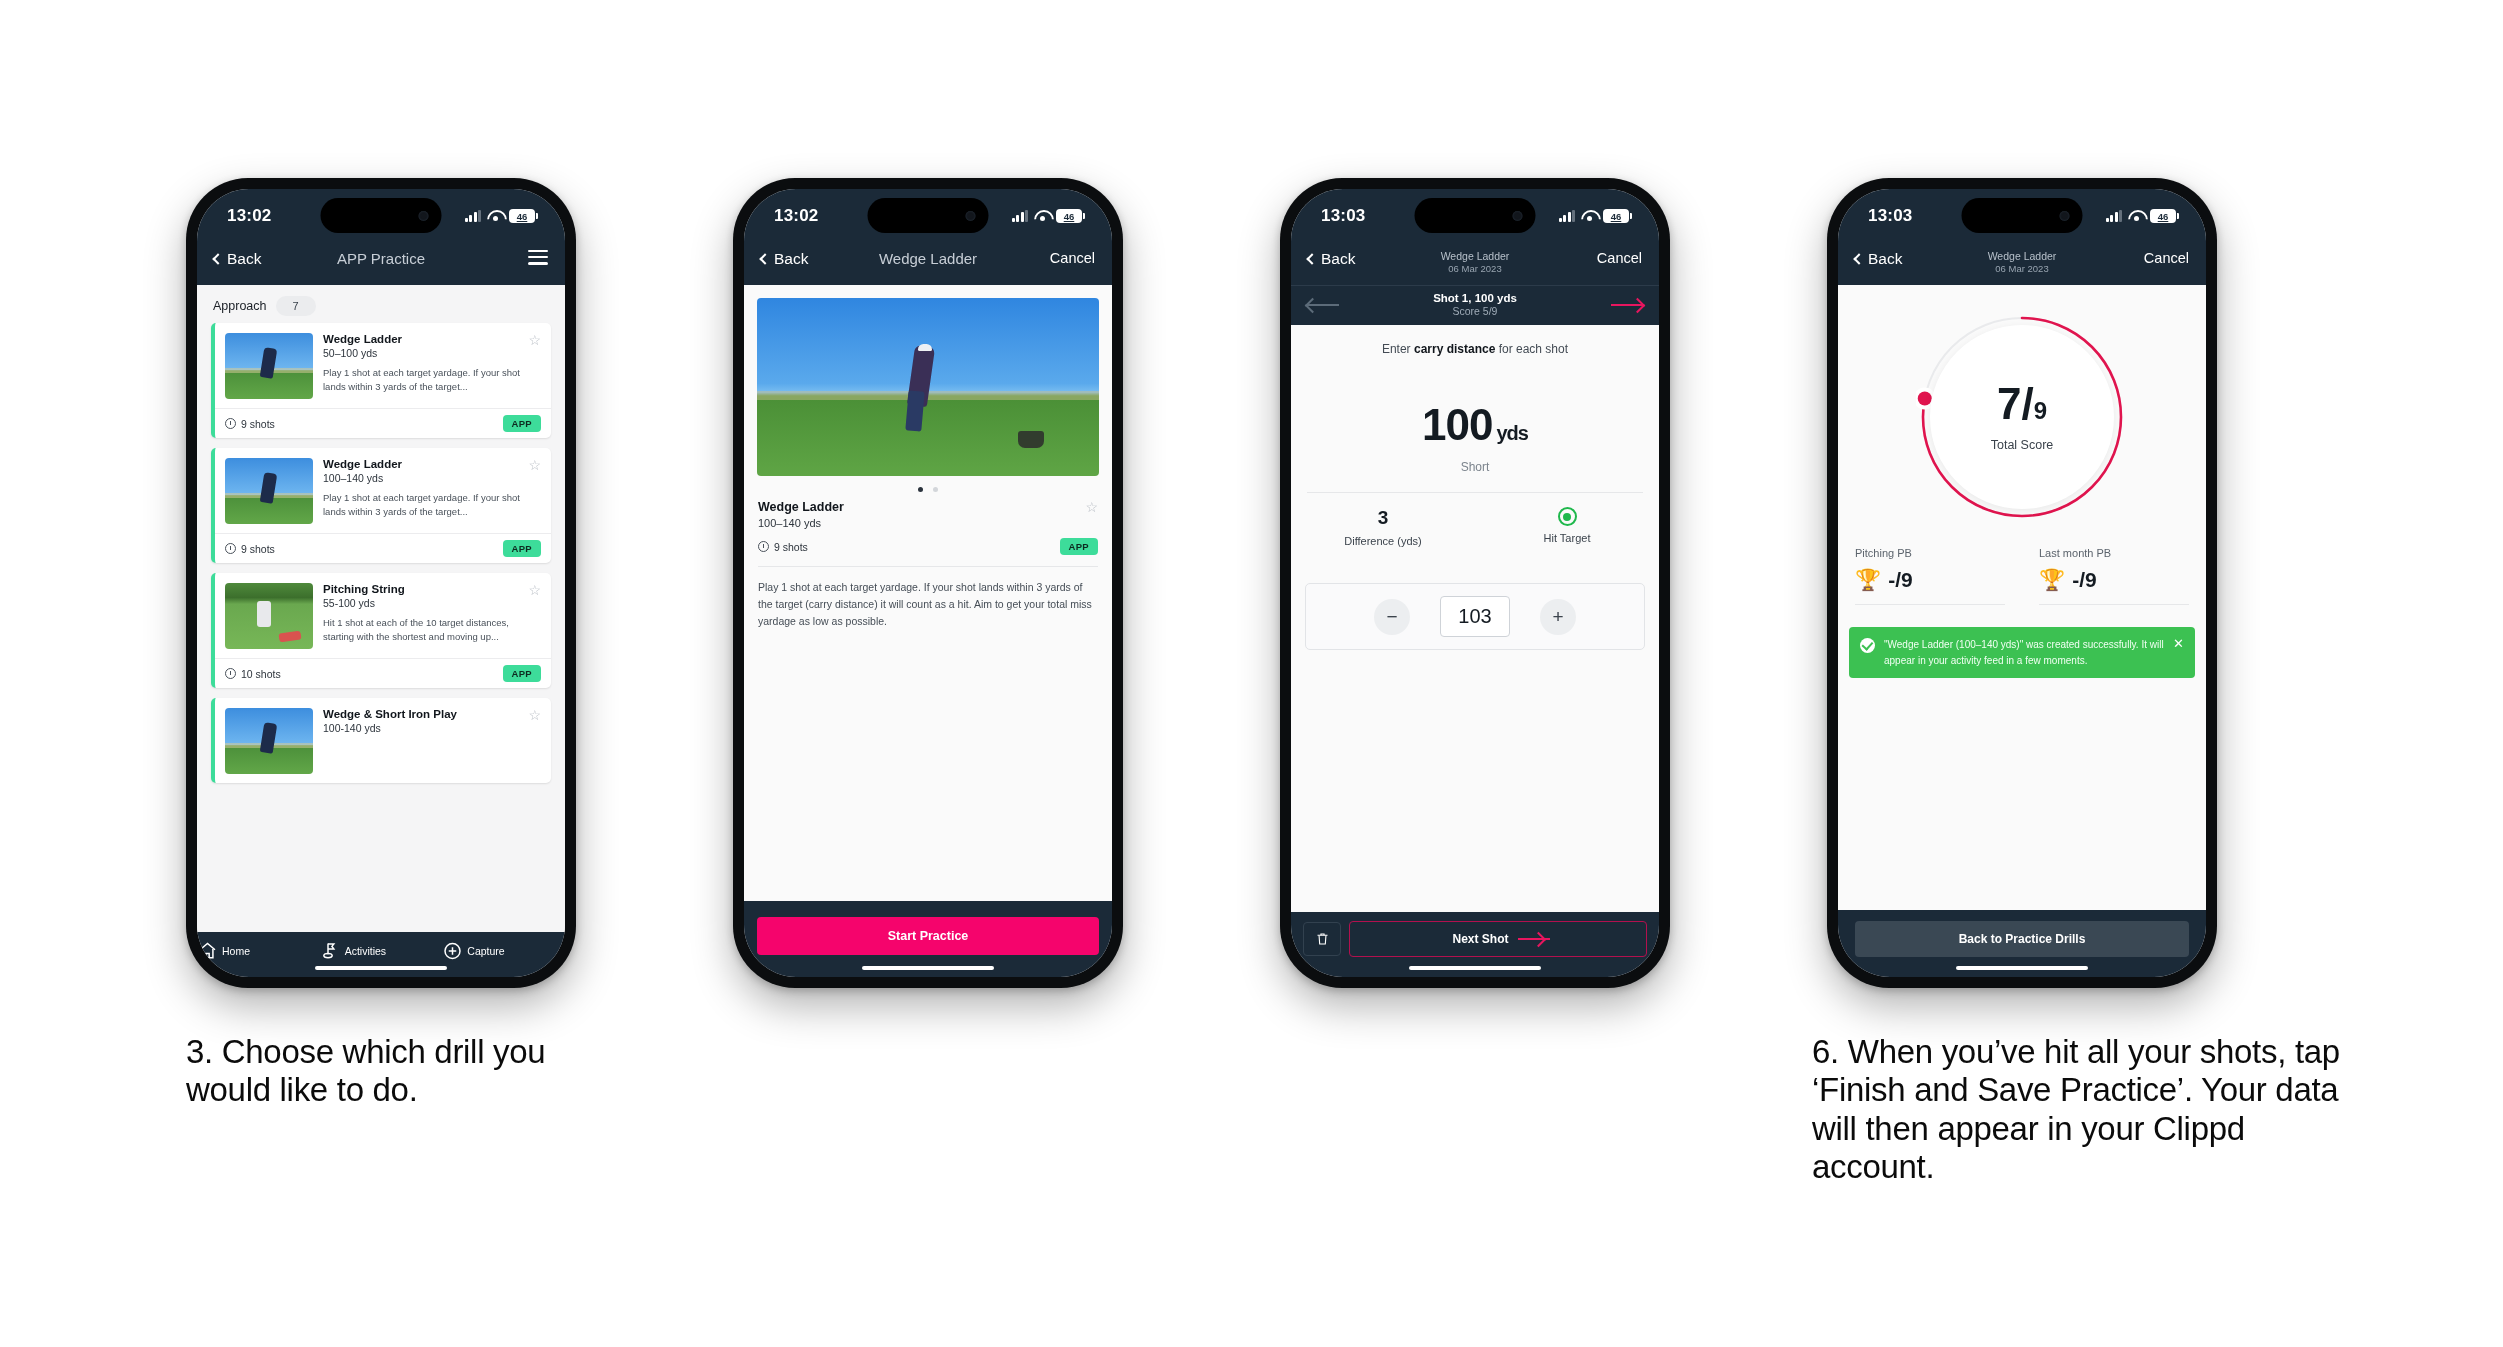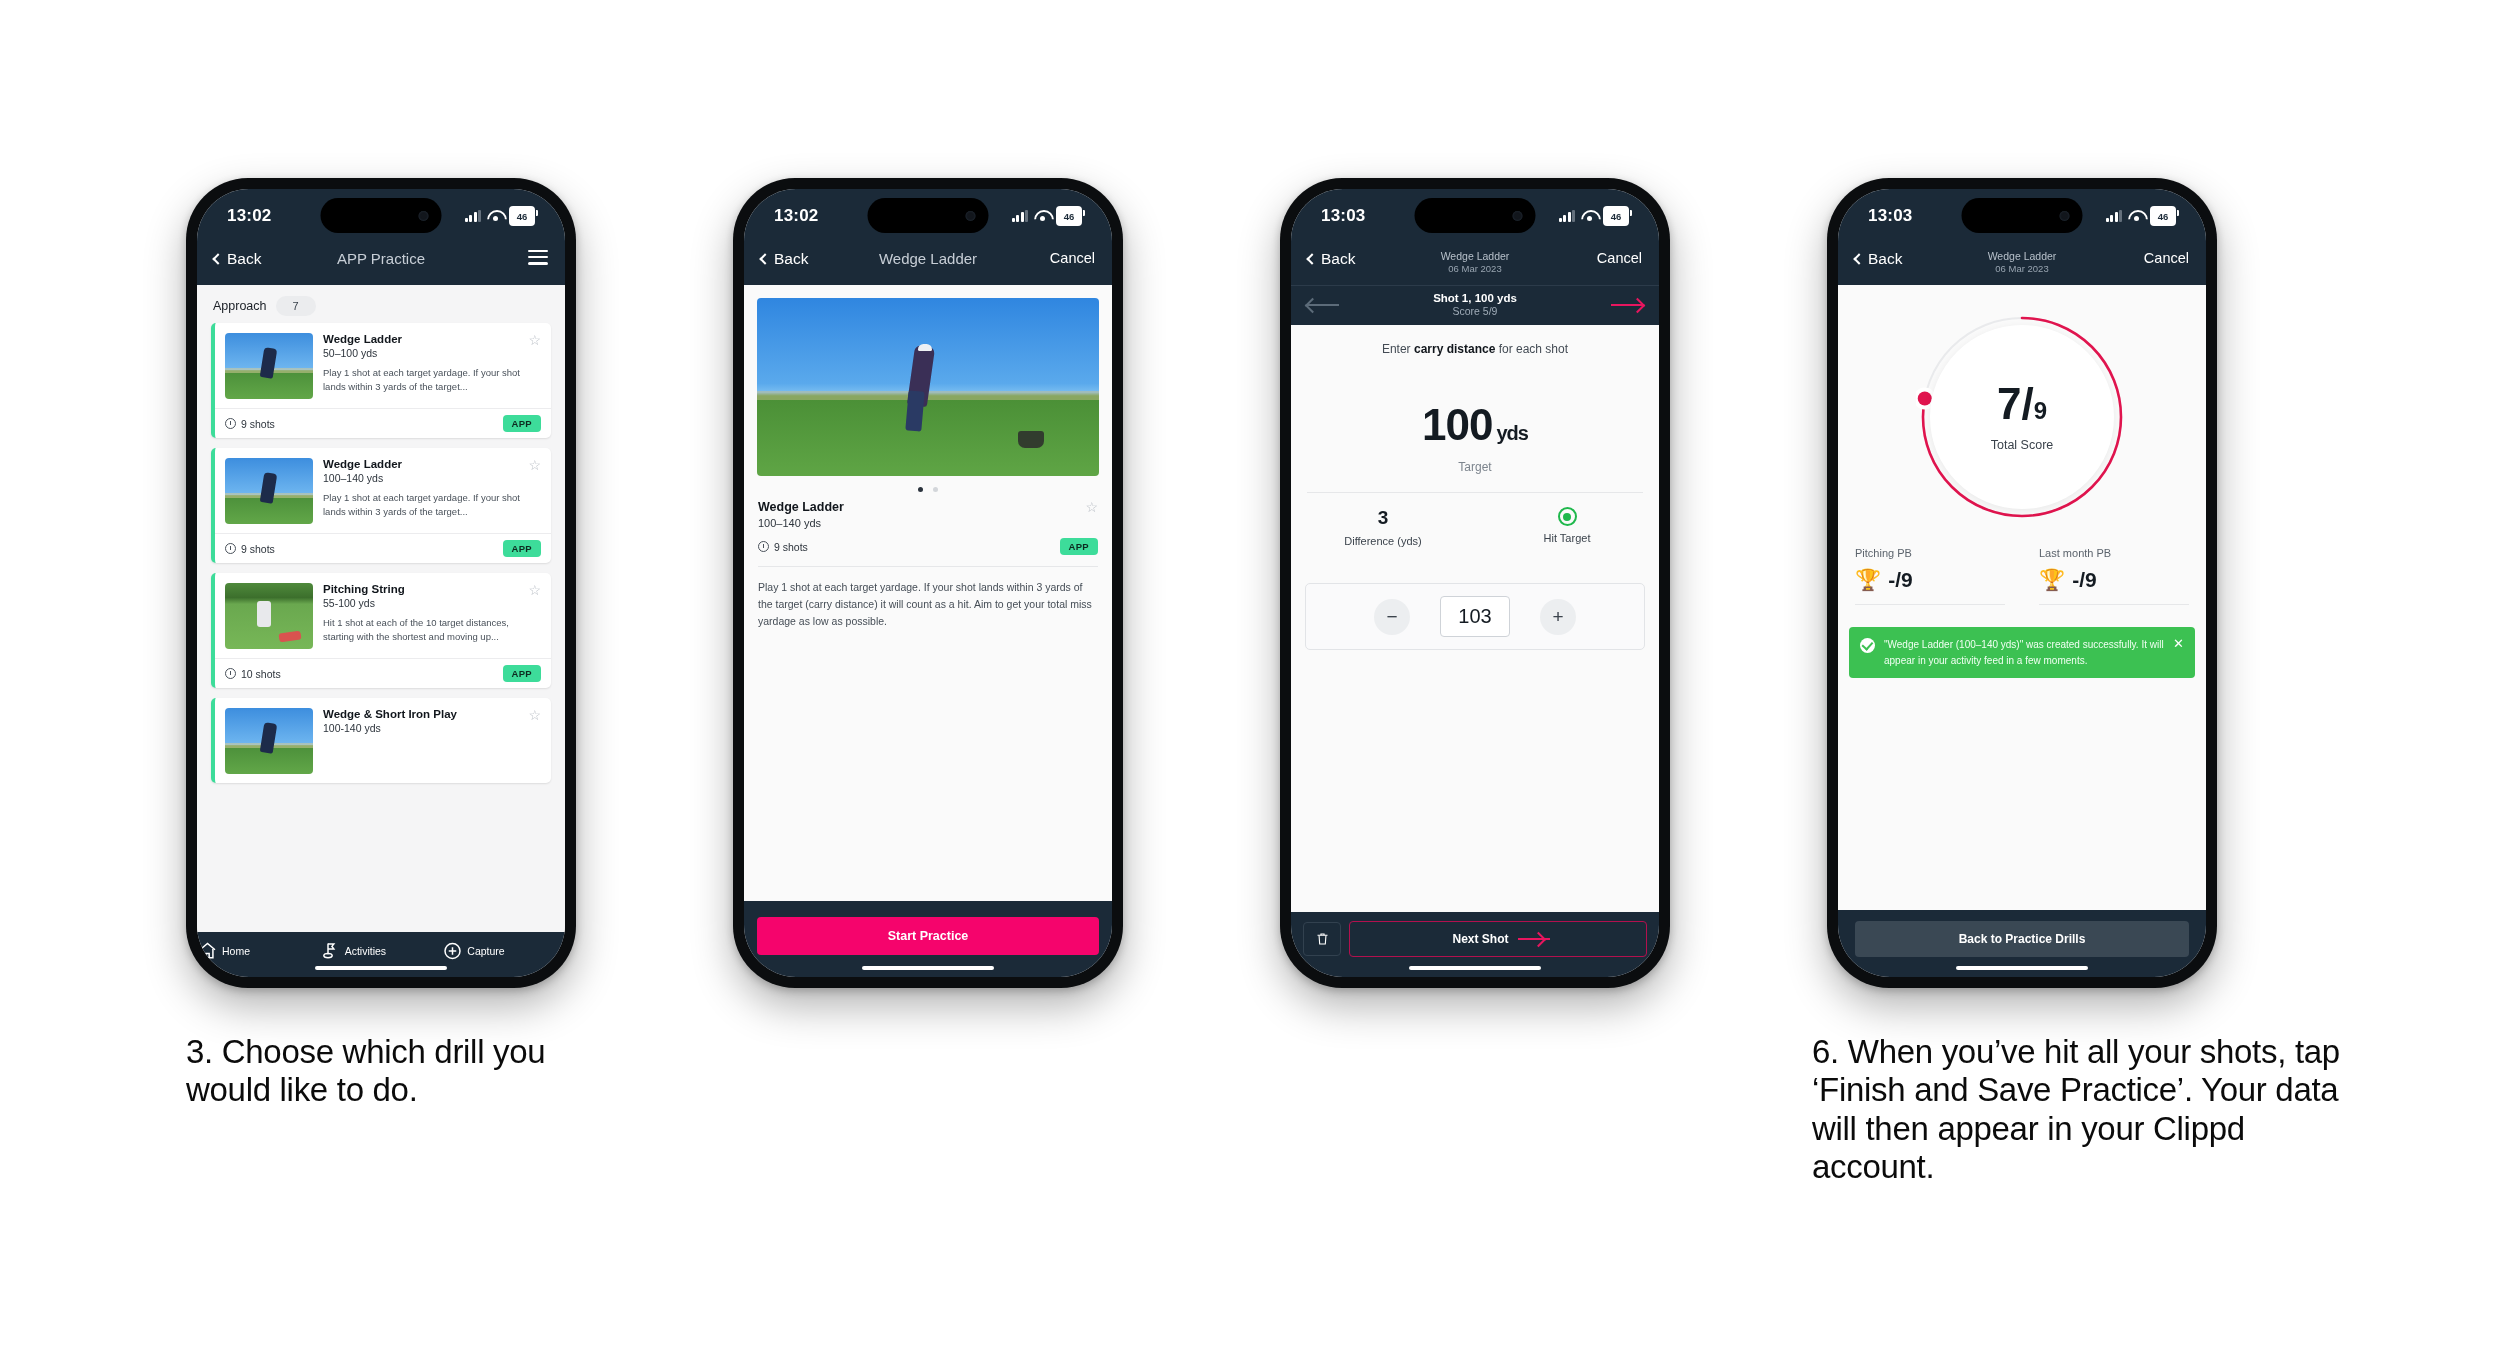--- a/index.html
+++ b/index.html
@@ -62,24 +62,24 @@
   .ic-wifi::before{
     content:""; position:absolute; left:0; top:0; width:16px; height:16px;
     border:2.5px solid #fff; border-radius:50%;
     clip-path: polygon(0 0, 100% 0, 100% 46%, 0 46%);
   }
   .ic-wifi::after{
     content:""; position:absolute; left:5.5px; top:6px; width:5px; height:5px;
     background:#fff; border-radius:50%;
   }
   .ic-batt {
-    min-width:26px; height:20px; border-radius:4px; background:#fff;
+    min-width:26px; height:14px; border-radius:4px; background:#fff;
     color:#1b2a38; font-size:9.5px; font-weight:bold;
     display:flex; align-items:center; justify-content:center;
-    padding:0 3px; position:relative;
+    padding:0 3px; position:relative;text-decoration:underline;
   }
   .ic-batt::after{
     content:""; position:absolute; right:-3px; top:4px;
     width:2px; height:6px; background:#fff; border-radius:0 1px 1px 0;
   }
 
   
   .navbar {
     flex: 0 0 auto;
     background: #1b2a38;
@@ -620,21 +620,21 @@
 
       <div class="body" style="display:flex;flex-direction:column;background:#fafafa">
         <div class="entry-hint">
           <span>Enter </span><b>carry distance</b><span> for each shot</span>
         </div>
 
         <div class="bigwrap">
           <div class="bigval">
             <span>100</span><span class="unit">yds</span>
           </div>
-          <div class="biglabel">Target</div>
+          <div class="biglabel">Short</div>
         </div>
 
         <div class="sep"></div>
 
         <div class="statrow">
           <div class="statcell">
             <div class="v">3</div>
             <div class="k">Difference (yds)</div>
           </div>
           <div class="statcell">

